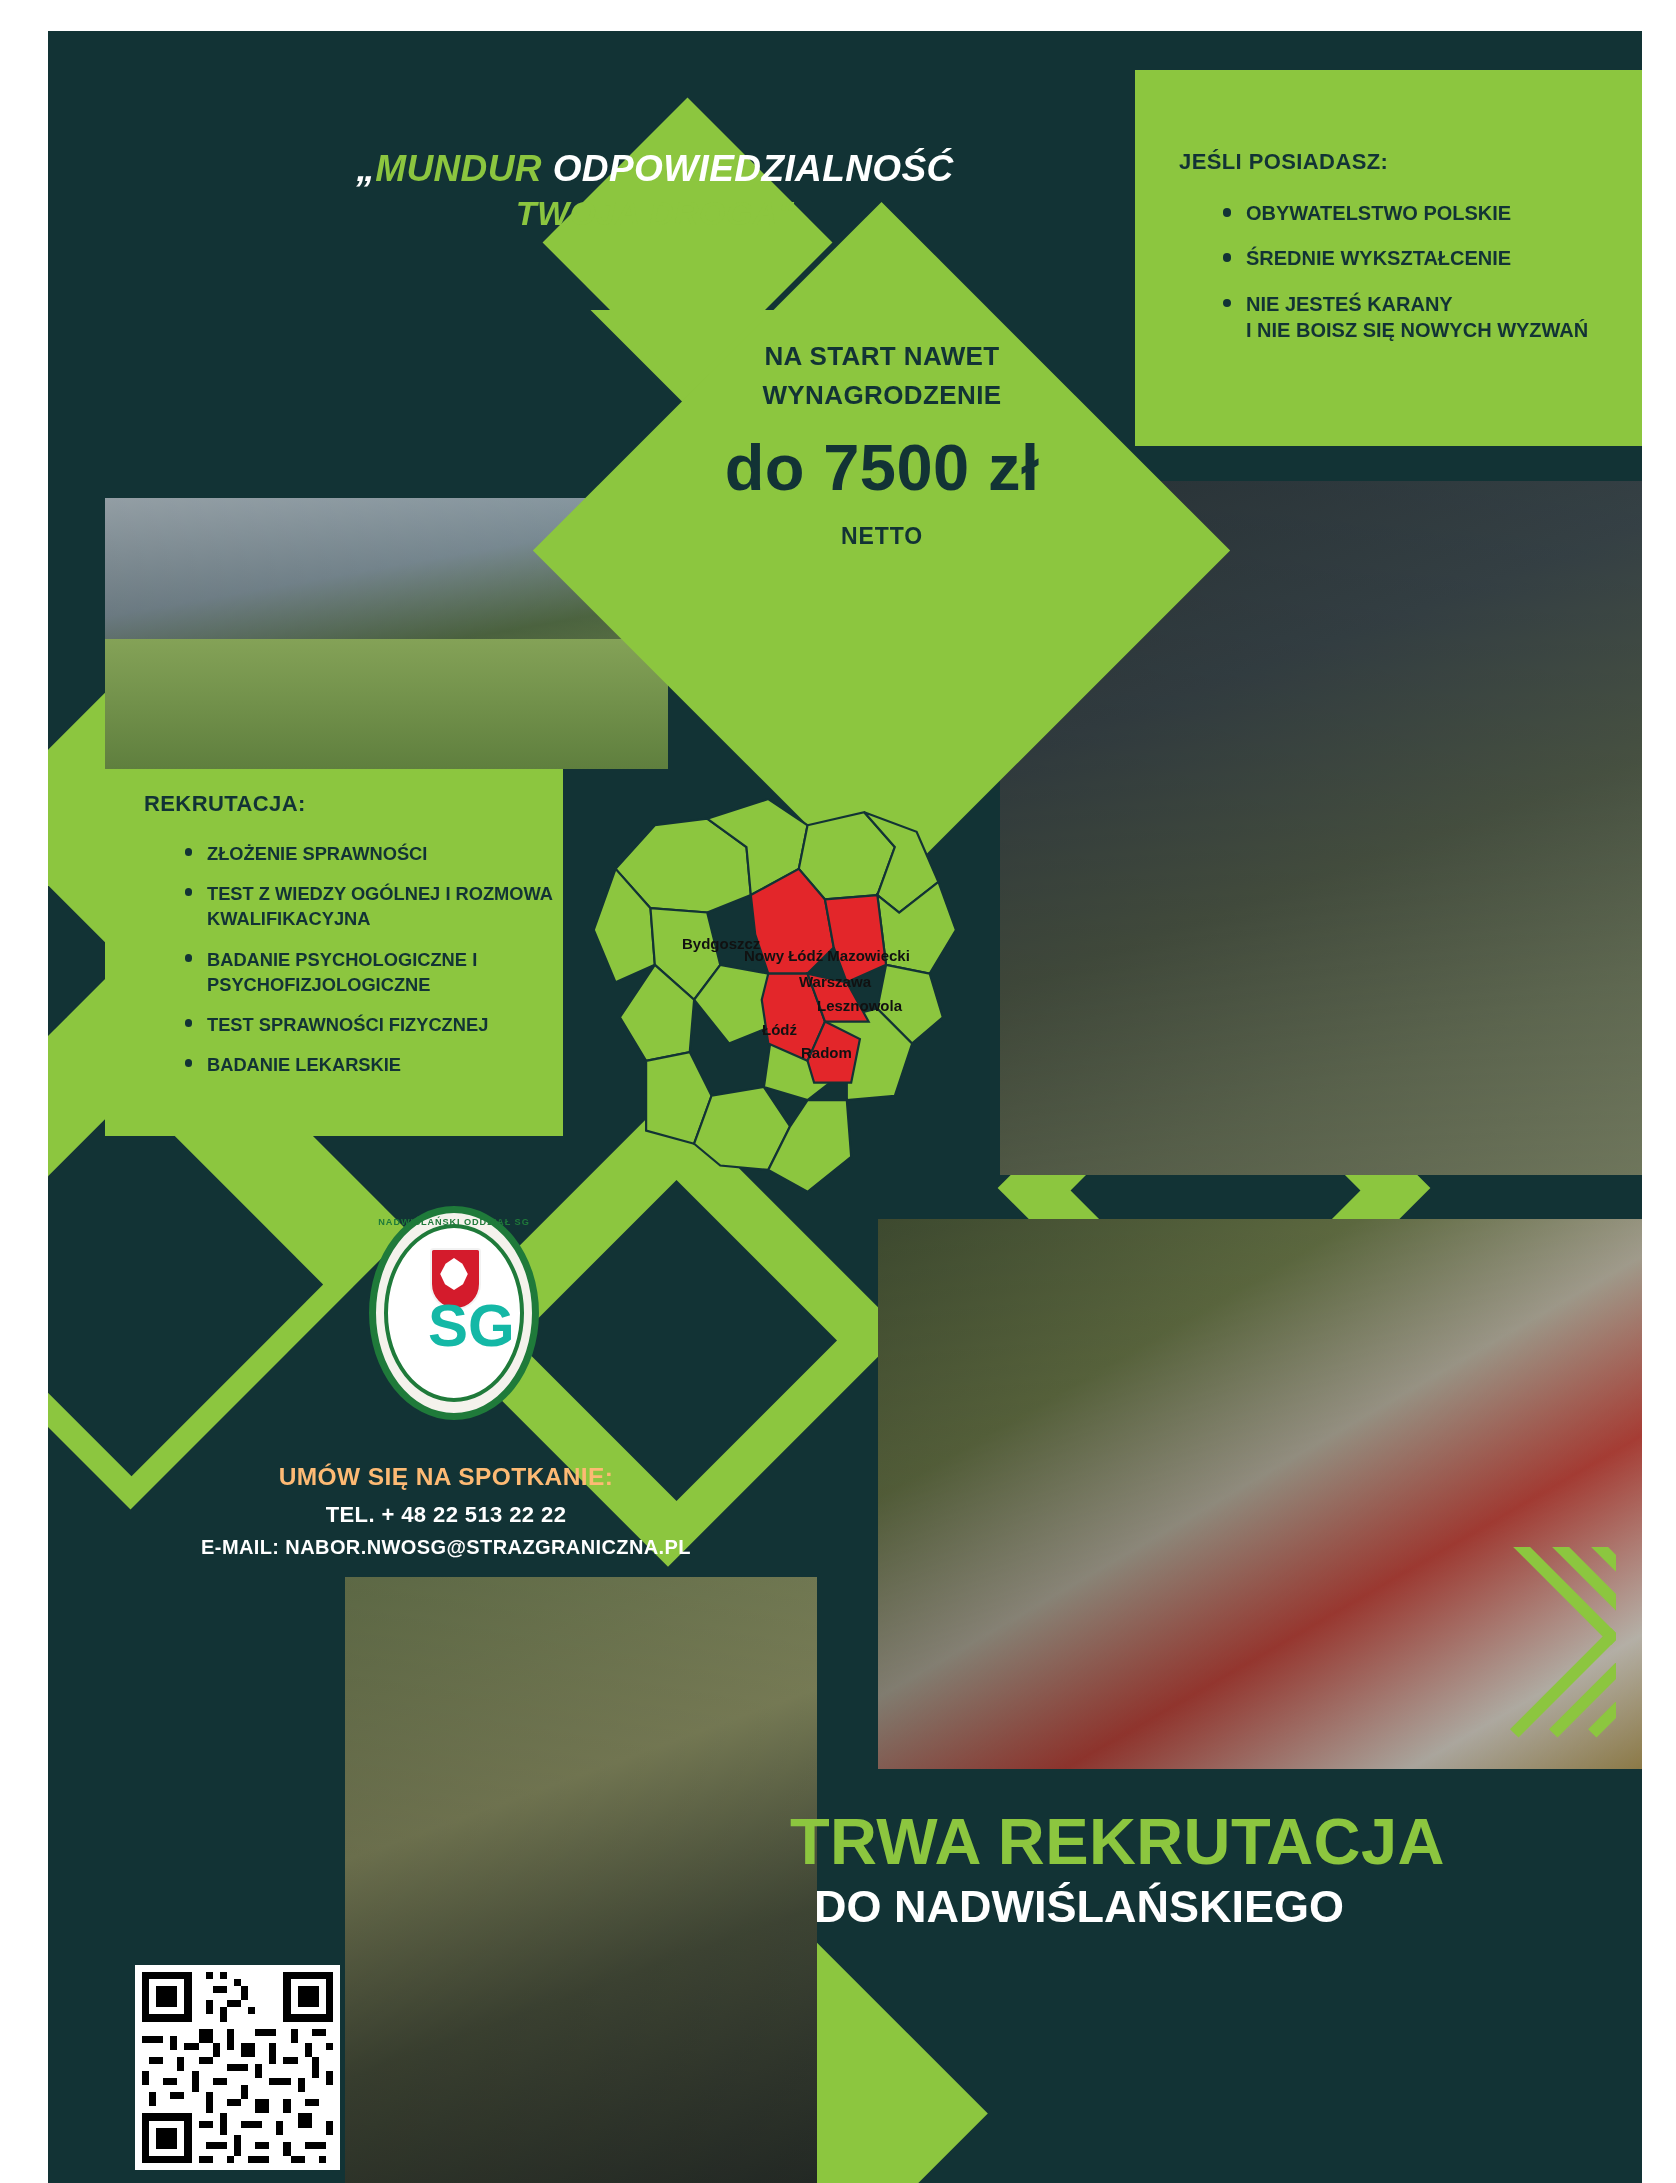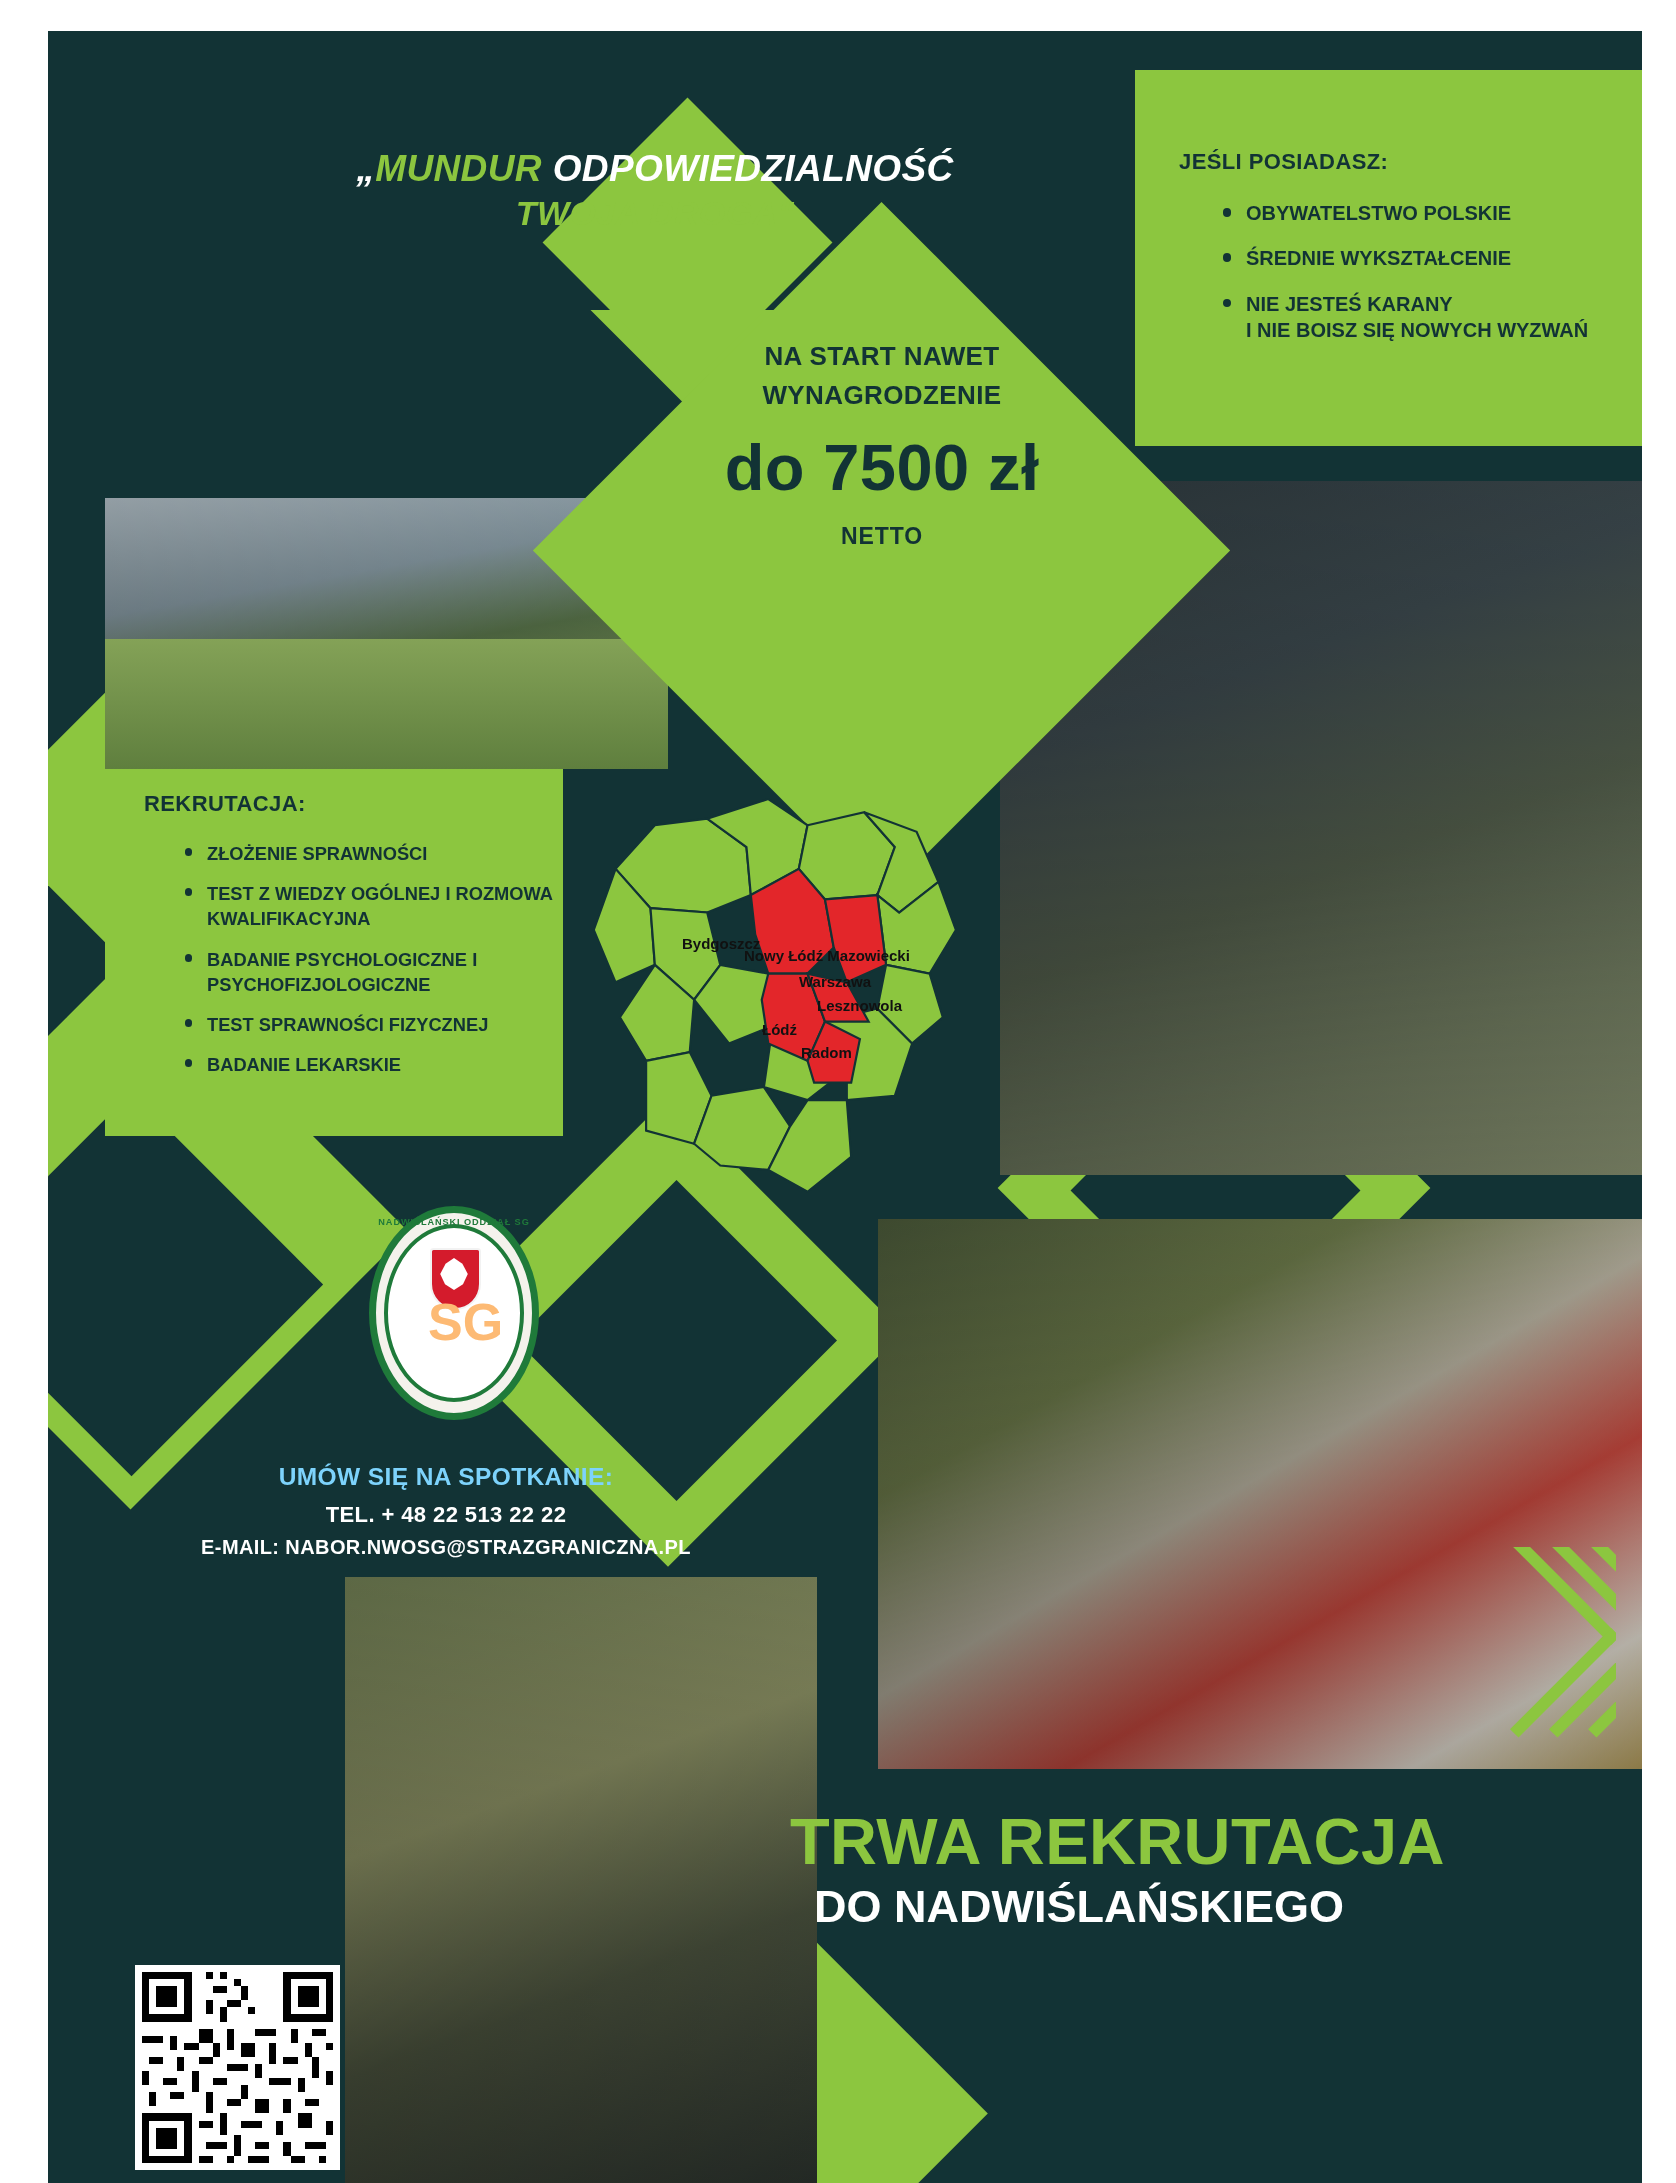--- a/index.html
+++ b/index.html
@@ -83,21 +83,21 @@
   .rec-list{position:absolute;left:94px;top:803px;width:419px;}
   .rec-list li{
     list-style:none;font-size:18.3px;font-weight:bold;color:#123335;
     margin:0 0 15px 0;position:relative;padding-left:25px;line-height:1.38;
   }
   .rec-list li:before{content:"";position:absolute;left:2.6px;top:7px;width:7.9px;height:7.9px;border-radius:50%;background:#123335;}
 
   .contact{
     position:absolute;left:79px;top:1432px;width:638px;text-align:center;
   }
-  .contact .c1{font-size:24.5px;font-weight:bold;color:#7dd3fc;letter-spacing:0.4px;margin-bottom:11.4px;}
+  .contact .c1{font-size:24.5px;font-weight:bold;color:#fdba74;letter-spacing:0.4px;margin-bottom:11.4px;}
   .contact .c2{font-size:22px;font-weight:bold;color:#ffffff;letter-spacing:0.4px;margin-bottom:7.9px;}
   .contact .c3{font-size:20px;font-weight:bold;color:#ffffff;letter-spacing:0.4px;}
 
   .bottom-title{
     position:absolute;left:742px;top:1777px;width:843px;text-align:left;
   }
   .bottom-title .b1{font-size:65px;font-weight:bold;color:#8cc63f;letter-spacing:0.4px;line-height:1.05;}
   .bottom-title .b2{font-size:45px;font-weight:bold;color:#ffffff;letter-spacing:0px;line-height:1.15;margin-top:4.4px;margin-left:24px;}
   .bottom-title .b3{font-size:37px;font-weight:bold;color:#ffffff;letter-spacing:0px;line-height:1.2;margin-top:2.6px;margin-left:24px;}
 
@@ -149,21 +149,21 @@
     position:absolute;left:50%;top:42px;width:47px;height:58px;margin-left:-23.6px;
     background:#d41b2c;border-radius:3.5px 3.5px 50% 50%/3.5px 3.5px 42% 42%;
     border:2.6px solid #f2f2f2;
   }
   .emblem-eagle{
     position:absolute;left:50%;top:52px;margin-left:-15px;width:30px;height:32px;
     background:#ffffff;clip-path:polygon(50% 0,78% 18%,96% 50%,80% 82%,50% 100%,20% 82%,4% 50%,22% 18%);
   }
   .emblem-p{
     position:absolute;left:50%;top:93px;margin-left:-26px;width:52px;height:83px;
-    color:#fdba74;font-size:52px;font-weight:bold;line-height:.9;text-align:right;
+    color:#14b8a6;font-size:60px;font-weight:bold;line-height:.9;text-align:right;
   }
 
   
   .map-wrap{position:absolute;left:515px;top:707px;width:476px;height:493px;}
   .map-label{
     position:absolute;font-size:15px;font-weight:bold;color:#111;white-space:nowrap;
   }
 
   
   .br-chev{position:absolute;right:26px;bottom:410px;width:271px;height:227px;overflow:hidden;}

